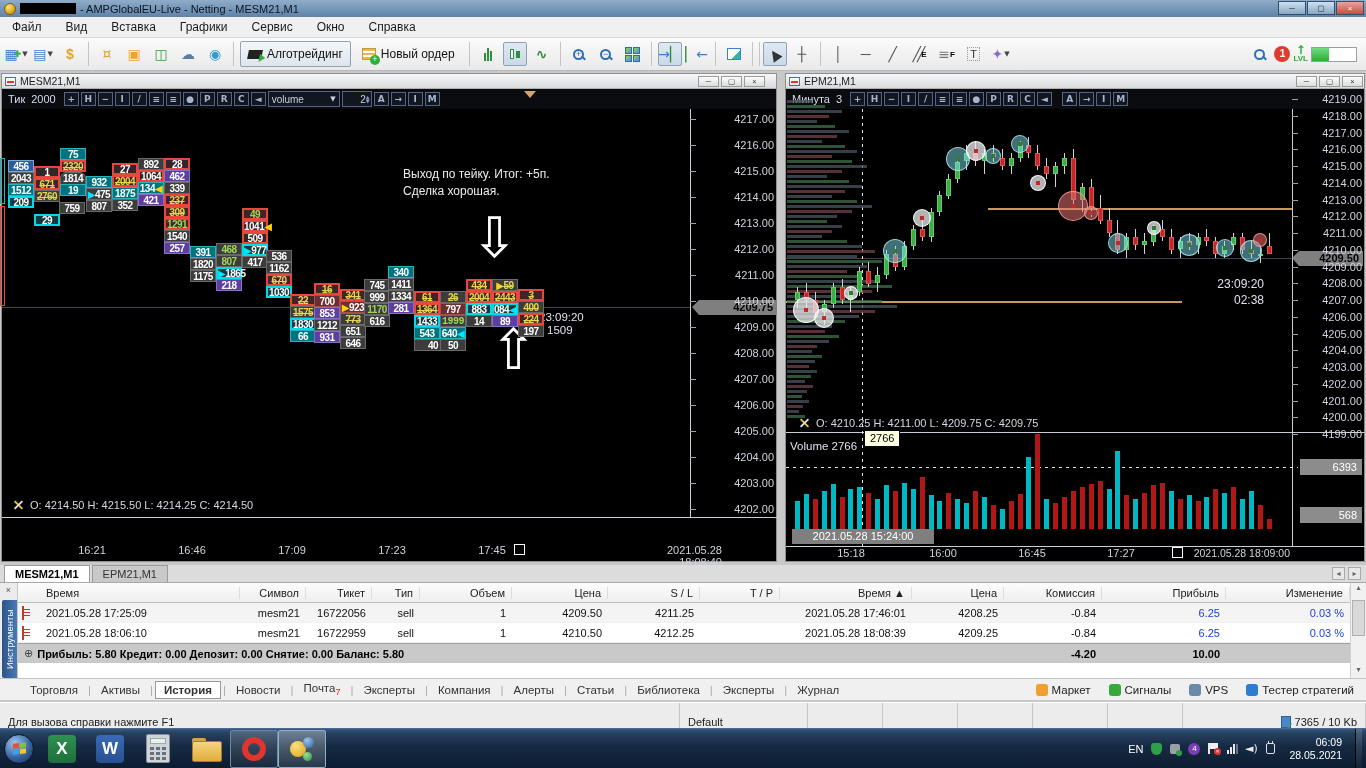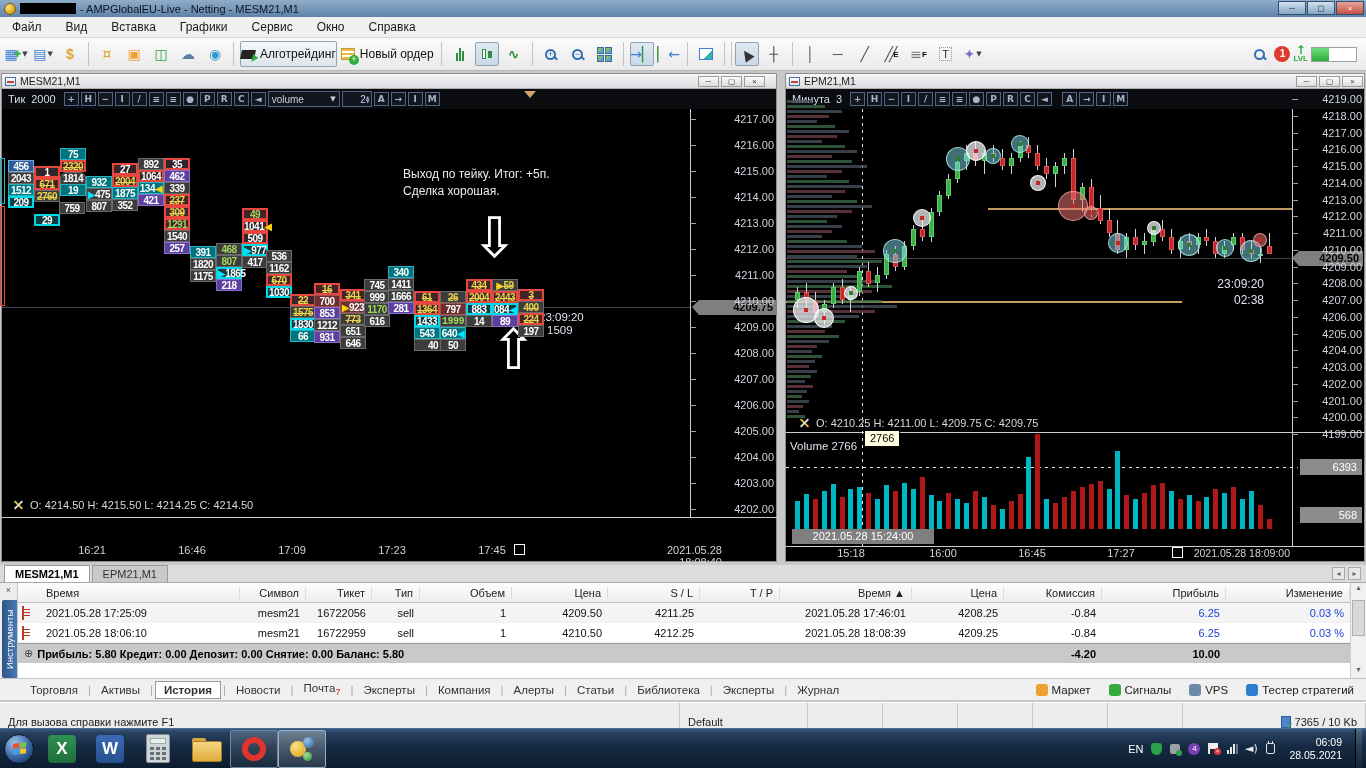--- a/index.html
+++ b/index.html
@@ -16,21 +16,21 @@
 #winbtns .close{background:linear-gradient(#e8a49b,#c35042);color:#fff}
 
 #menubar{position:absolute;left:0;top:17px;width:1366px;height:21px;background:#f0f0f0;border-bottom:1px solid #d8d8d8;display:flex;align-items:center;font-size:12px;color:#1a1a1a}
 #menubar .mi{padding:2px 12px;cursor:default}
 
 #toolbar{position:absolute;left:0;top:38px;width:1366px;height:33px;background:linear-gradient(#fbfbfb,#e9e9e9);border-bottom:1px solid #b8b8b8;display:flex;align-items:center;padding-left:4px;gap:3px}
 .tbtn{width:24px;height:24px;display:flex;align-items:center;justify-content:center;border:1px solid transparent;border-radius:2px;position:relative;font-size:14px}
 .tbtn.press{border:1px solid #8fa3b5;background:linear-gradient(#dfe9f2,#c9d9e8)}
 .tsep{width:1px;height:24px;background:#c4c4c4;margin:0 3px}
 .drop{font-size:7px;color:#444;margin-left:1px}
-.lblbtn{display:flex;align-items:center;gap:5px;border:1px solid #9aa8b4;border-radius:2px;background:linear-gradient(#f4f7f9,#dde5ec);height:26px;padding:0 0;font-size:12px;color:#111}
+.lblbtn{display:flex;align-items:center;gap:5px;border:1px solid #9aa8b4;border-radius:2px;background:linear-gradient(#f4f7f9,#dde5ec);height:26px;padding:0 7px;font-size:12px;color:#111}
 .lblbtn.flat{border-color:transparent;background:none}
 .cap{width:14px;height:9px;background:#222;position:relative;transform:skewX(-12deg)}
 .cap:after{content:"";position:absolute;right:-4px;bottom:-3px;border-left:6px solid #2eae3c;border-top:4px solid transparent;border-bottom:4px solid transparent}
 .ordico{width:14px;height:12px;background:repeating-linear-gradient(#e8b84b 0 2px,#fff 2px 4px);position:relative;border:1px solid #c89a30}
 .ordico:after{content:"+";position:absolute;right:-5px;bottom:-6px;color:#fff;background:#2eae3c;border-radius:50%;width:10px;height:10px;font-size:9px;line-height:9px;text-align:center}
 .mag{width:11px;height:11px;border:2px solid #2f6fb2;border-radius:50%;position:relative}
 .mag:after{content:"";position:absolute;width:5px;height:2px;background:#2f6fb2;transform:rotate(45deg);right:-4px;bottom:-1px}
 .mag i{position:absolute;left:0;top:-1px;right:0;font-size:9px;font-style:normal;color:#2f6fb2;text-align:center;line-height:9px}
 .bars3{display:flex;align-items:flex-end;gap:1px}
 .bars3 i{width:2px;background:#2e8f3c}
@@ -538,21 +538,21 @@
       <div class="cl cl-g" style="position: absolute; left: 86px; top: 188px; width: 26px; height: 12px;"><span class="ac gly">▶</span>475</div>
       <div class="cl cl-g" style="position: absolute; left: 86px; top: 200px; width: 26px; height: 12px;">807</div>
       <div class="cl cl-rw" style="position: absolute; left: 112px; top: 163px; width: 26px; height: 12px;">27</div>
       <div class="cl cl-ry" style="position: absolute; left: 112px; top: 175px; width: 26px; height: 12px;">2004</div>
       <div class="cl cl-t" style="position: absolute; left: 112px; top: 187px; width: 26px; height: 12px;">1875</div>
       <div class="cl cl-g" style="position: absolute; left: 112px; top: 199px; width: 26px; height: 12px;">352</div>
       <div class="cl cl-g" style="position: absolute; left: 138px; top: 158px; width: 26px; height: 12px;">892</div>
       <div class="cl cl-rw" style="position: absolute; left: 138px; top: 170px; width: 26px; height: 12px;">1064</div>
       <div class="cl cl-t" style="position: absolute; left: 138px; top: 182px; width: 26px; height: 12px;">134<span class="ay gly">◀</span></div>
       <div class="cl cl-p" style="position: absolute; left: 138px; top: 194px; width: 26px; height: 12px;">421</div>
-      <div class="cl cl-rw" style="position: absolute; left: 164px; top: 158px; width: 26px; height: 12px;">35</div>
+      <div class="cl cl-rw" style="position: absolute; left: 164px; top: 158px; width: 26px; height: 12px;">28</div>
       <div class="cl cl-p" style="position: absolute; left: 164px; top: 170px; width: 26px; height: 12px;">462</div>
       <div class="cl cl-g" style="position: absolute; left: 164px; top: 182px; width: 26px; height: 12px;">339</div>
       <div class="cl cl-ry" style="position: absolute; left: 164px; top: 194px; width: 26px; height: 12px;">237</div>
       <div class="cl cl-ry" style="position: absolute; left: 164px; top: 206px; width: 26px; height: 12px;">309</div>
       <div class="cl cl-rg" style="position: absolute; left: 164px; top: 218px; width: 26px; height: 12px;">1291</div>
       <div class="cl cl-g" style="position: absolute; left: 164px; top: 230px; width: 26px; height: 12px;">1540</div>
       <div class="cl cl-p" style="position: absolute; left: 164px; top: 242px; width: 26px; height: 12px;">257</div>
       <div class="cl cl-t" style="position: absolute; left: 190px; top: 246px; width: 26px; height: 12px;">391</div>
       <div class="cl cl-g" style="position: absolute; left: 190px; top: 258px; width: 26px; height: 12px;">1820</div>
       <div class="cl cl-g" style="position: absolute; left: 190px; top: 270px; width: 26px; height: 12px;">1175</div>
@@ -582,21 +582,21 @@
       <div class="cl cl-m" style="position: absolute; left: 340px; top: 301px; width: 26px; height: 12px;"><span class="ay gly">▶</span>923</div>
       <div class="cl cl-gy" style="position: absolute; left: 340px; top: 313px; width: 26px; height: 12px;">773</div>
       <div class="cl cl-g" style="position: absolute; left: 340px; top: 325px; width: 26px; height: 12px;">651</div>
       <div class="cl cl-g" style="position: absolute; left: 340px; top: 337px; width: 26px; height: 12px;">646</div>
       <div class="cl cl-g" style="position: absolute; left: 364px; top: 279px; width: 26px; height: 12px;">745</div>
       <div class="cl cl-g" style="position: absolute; left: 364px; top: 291px; width: 26px; height: 12px;">999</div>
       <div class="cl cl-gg" style="position: absolute; left: 364px; top: 303px; width: 26px; height: 12px;">1170</div>
       <div class="cl cl-g" style="position: absolute; left: 364px; top: 315px; width: 26px; height: 12px;">616</div>
       <div class="cl cl-t" style="position: absolute; left: 388px; top: 266px; width: 26px; height: 12px;">340</div>
       <div class="cl cl-g" style="position: absolute; left: 388px; top: 278px; width: 26px; height: 12px;">1411</div>
-      <div class="cl cl-g" style="position: absolute; left: 388px; top: 290px; width: 26px; height: 12px;">1666</div>
+      <div class="cl cl-g" style="position: absolute; left: 388px; top: 290px; width: 26px; height: 12px;">1334</div>
       <div class="cl cl-p" style="position: absolute; left: 388px; top: 302px; width: 26px; height: 12px;">281</div>
       <div class="cl cl-ry" style="position: absolute; left: 414px; top: 291px; width: 26px; height: 12px;">61</div>
       <div class="cl cl-ry" style="position: absolute; left: 414px; top: 303px; width: 26px; height: 12px;">1364</div>
       <div class="cl cl-tb" style="position: absolute; left: 414px; top: 315px; width: 26px; height: 12px;">1433</div>
       <div class="cl cl-t" style="position: absolute; left: 414px; top: 327px; width: 26px; height: 12px;">543</div>
       <div class="cl cl-g" style="position: absolute; left: 414px; top: 339px; width: 38px; height: 12px;">40</div>
       <div class="cl cl-gy" style="position: absolute; left: 440px; top: 291px; width: 26px; height: 12px;">26</div>
       <div class="cl cl-m" style="position: absolute; left: 440px; top: 303px; width: 26px; height: 12px;">797</div>
       <div class="cl cl-gg" style="position: absolute; left: 440px; top: 315px; width: 26px; height: 12px; font-family: Liberation Mono, monospace;">1999</div>
       <div class="cl cl-t" style="position: absolute; left: 440px; top: 327px; width: 26px; height: 12px;">640<span class="ac gly">◀</span></div>

